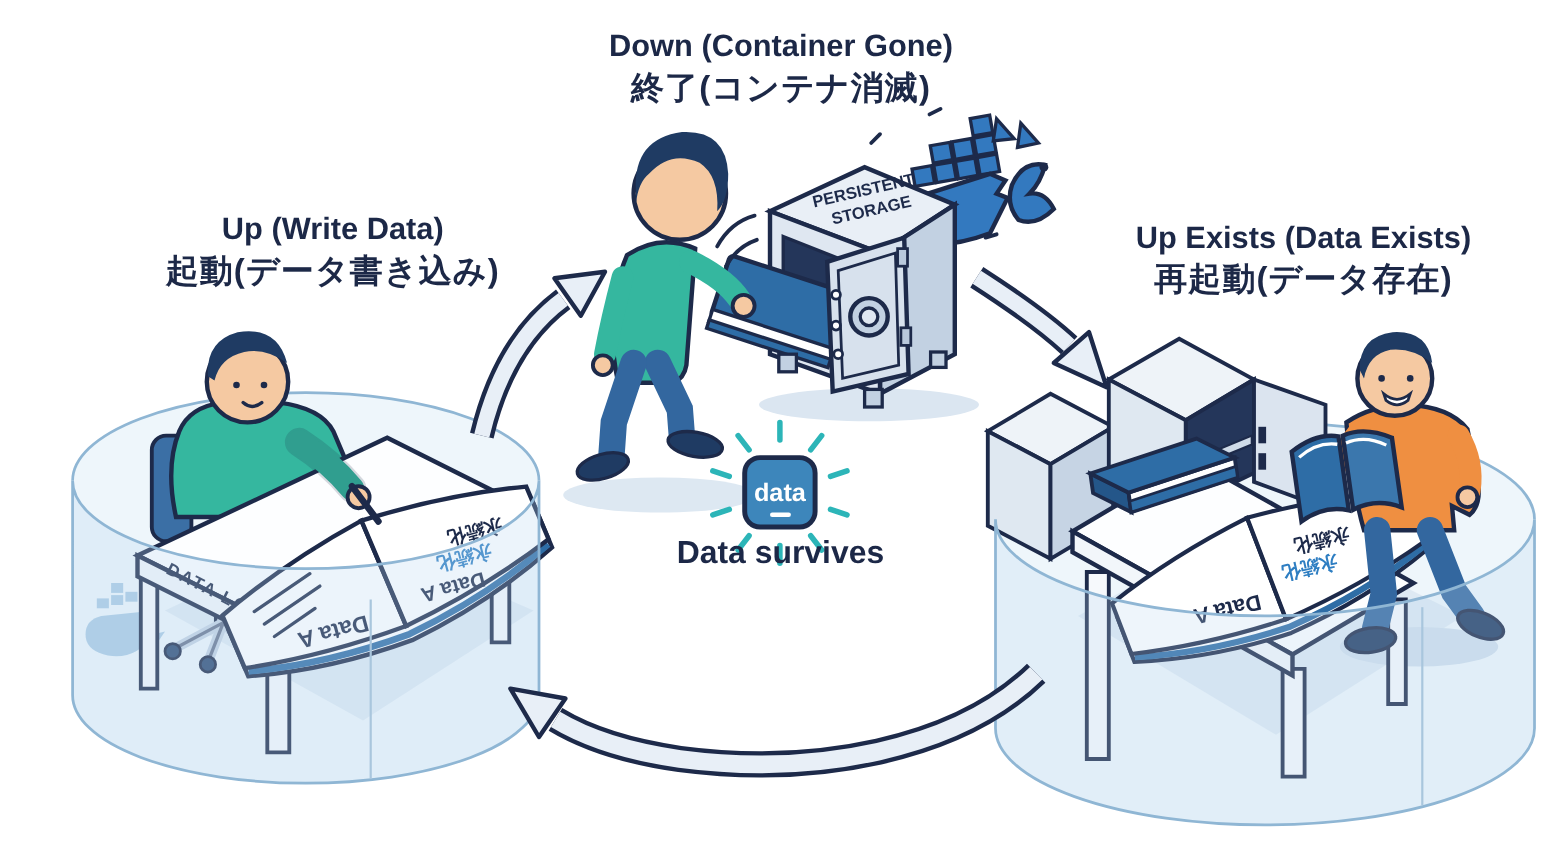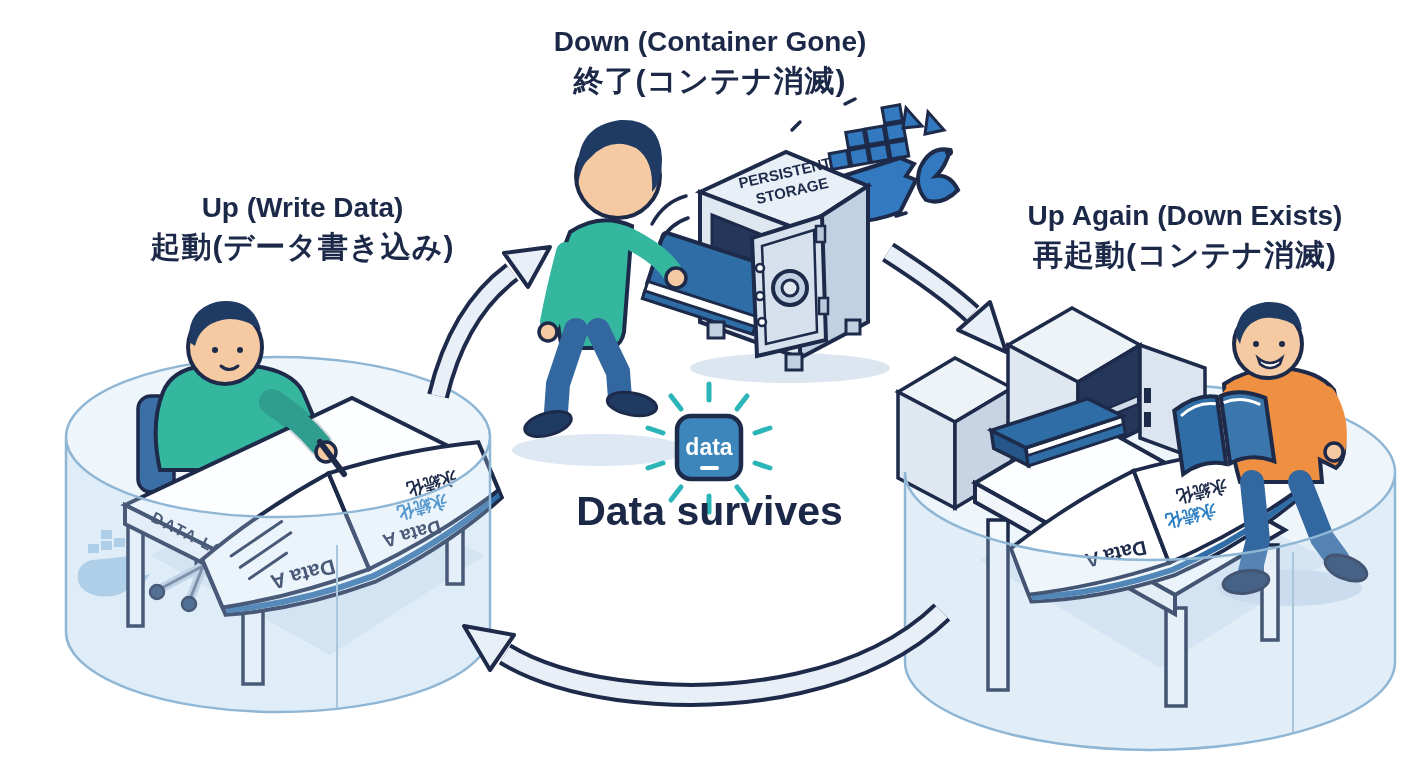--- a/index.html
+++ b/index.html
@@ -6,21 +6,21 @@
   .stage{position:relative;width:1408px;height:768px;background:#ffffff;overflow:hidden;
          font-family:"Liberation Sans",sans-serif;}
   .stage svg{position:absolute;left:0;top:0;}
   .label{position:absolute;text-align:center;color:#1c2847;font-weight:bold;line-height:1.32;}
   .label .en{font-size:28px;}
   .label .ja{font-size:30px;letter-spacing:1px;}
   .label-up{left:110px;top:190px;width:385px;}
   .label-down{left:515px;top:24px;width:390px;}
   .label-up-again{left:985px;top:198px;width:400px;}
   .caption{position:absolute;left:537px;top:484px;width:345px;text-align:center;
-           color:#1c2847;font-weight:bold;font-size:41px;line-height:1.33;}
+           color:#1c2847;font-weight:bold;font-size:29px;line-height:1.33;}
   text{font-family:"Liberation Sans",sans-serif;}
 </style>
 </head>
 <body>
 
 <div class="stage">
 
 <svg width="1408" height="768" viewBox="0 0 1408 768">
 
   <g>
@@ -294,20 +294,20 @@
 
 <div class="label label-up">
   <div class="en">Up (Write Data)</div>
   <div class="ja">起動(データ書き込み)</div>
 </div>
 <div class="label label-down">
   <div class="en">Down (Container Gone)</div>
   <div class="ja">終了(コンテナ消滅)</div>
 </div>
 <div class="label label-up-again">
-  <div class="en">Up Again (Down Exists)</div>
-  <div class="ja">再起動(コンテナ消滅)</div>
+  <div class="en">Up Exists (Data Exists)</div>
+  <div class="ja">再起動(データ存在)</div>
 </div>
 <div class="caption">
   <div>Data survives</div>
 </div>
 
 </div>
 
 </body></html>

